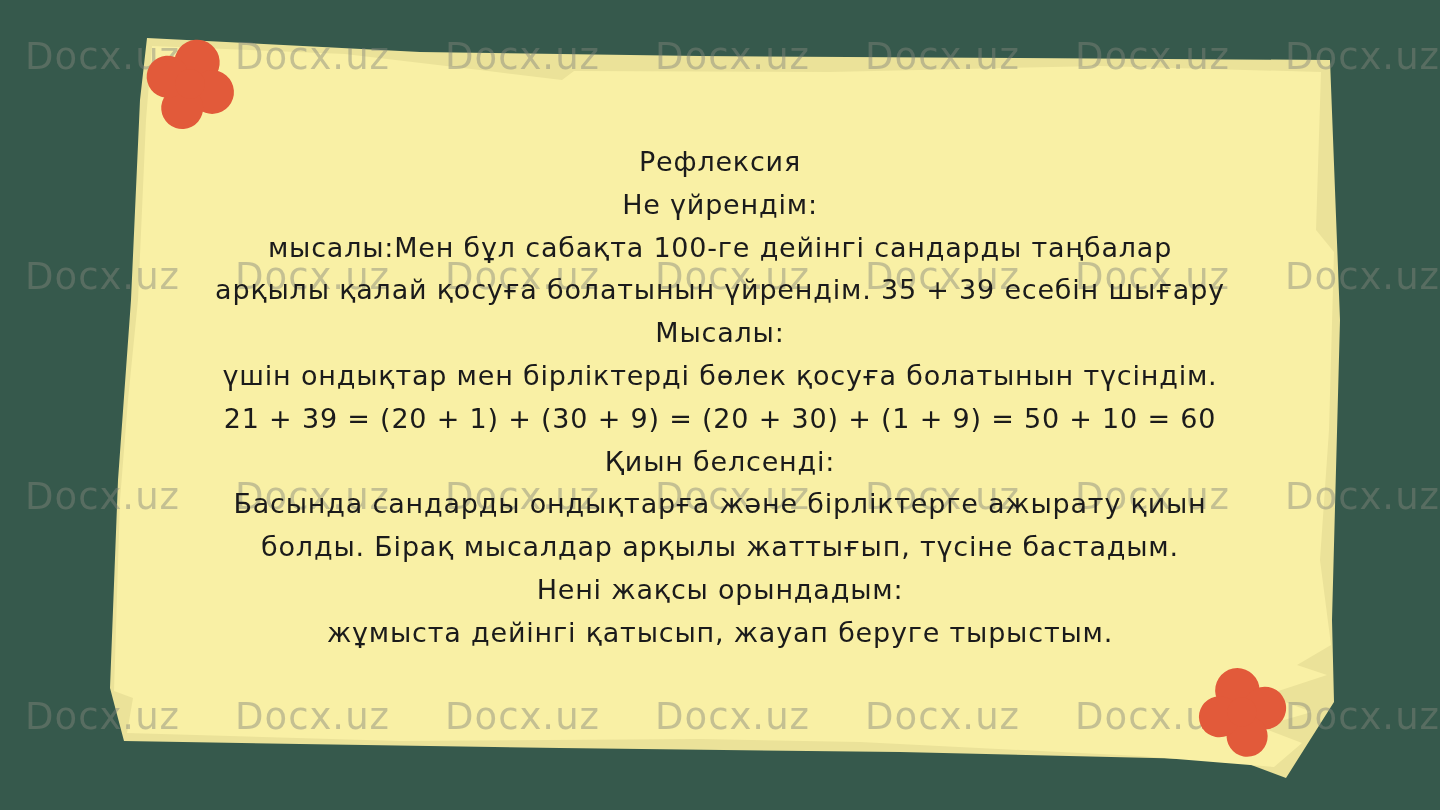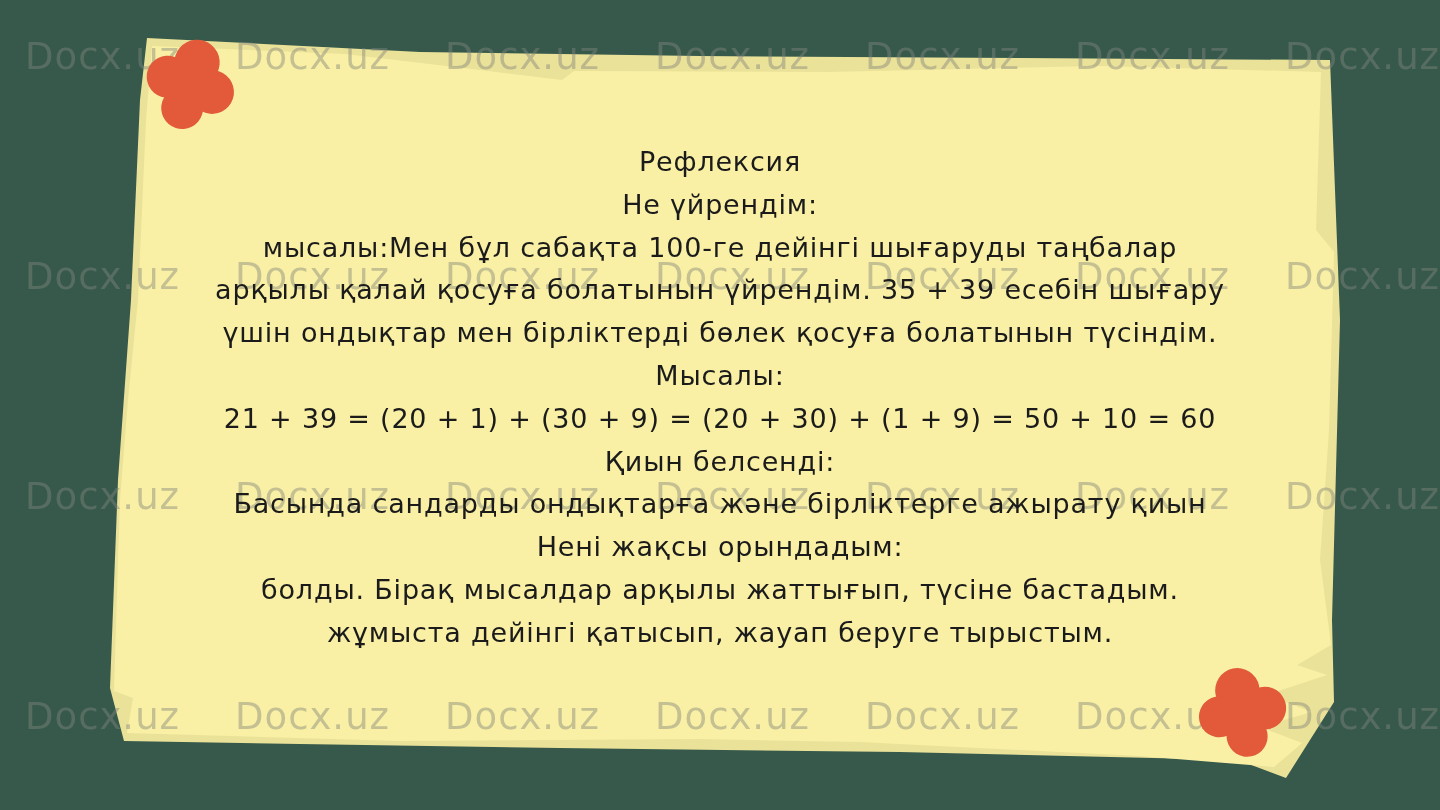--- a/index.html
+++ b/index.html
@@ -126,25 +126,25 @@
       <circle cx="82" cy="56" r="25"></circle>
       <circle cx="55" cy="84" r="24"></circle>
       <circle cx="28" cy="55" r="24"></circle>
       <circle cx="55" cy="55" r="17"></circle>
     </g>
   </svg>
 
   <div class="text-block" id="text-block">
       <div class="text-line">Рефлексия</div>
       <div class="text-line">Не үйрендім:</div>
-      <div class="text-line">мысалы:Мен бұл сабақта 100-ге дейінгі шығаруды таңбалар</div>
+      <div class="text-line">мысалы:Мен бұл сабақта 100-ге дейінгі сандарды таңбалар</div>
       <div class="text-line">арқылы қалай қосуға болатынын үйрендім. 35 + 39 есебін шығару</div>
+      <div class="text-line">Мысалы:</div>
       <div class="text-line">үшін ондықтар мен бірліктерді бөлек қосуға болатынын түсіндім.</div>
-      <div class="text-line">Мысалы:</div>
       <div class="text-line">21 + 39 = (20 + 1) + (30 + 9) = (20 + 30) + (1 + 9) = 50 + 10 = 60</div>
       <div class="text-line">Қиын белсенді:</div>
       <div class="text-line">Басында сандарды ондықтарға және бірліктерге ажырату қиын</div>
+      <div class="text-line">болды. Бірақ мысалдар арқылы жаттығып, түсіне бастадым.</div>
       <div class="text-line">Нені жақсы орындадым:</div>
-      <div class="text-line">болды. Бірақ мысалдар арқылы жаттығып, түсіне бастадым.</div>
       <div class="text-line">жұмыста дейінгі қатысып, жауап беруге тырыстым.</div>
     </div>
 
 </div>
 
 </body></html>

